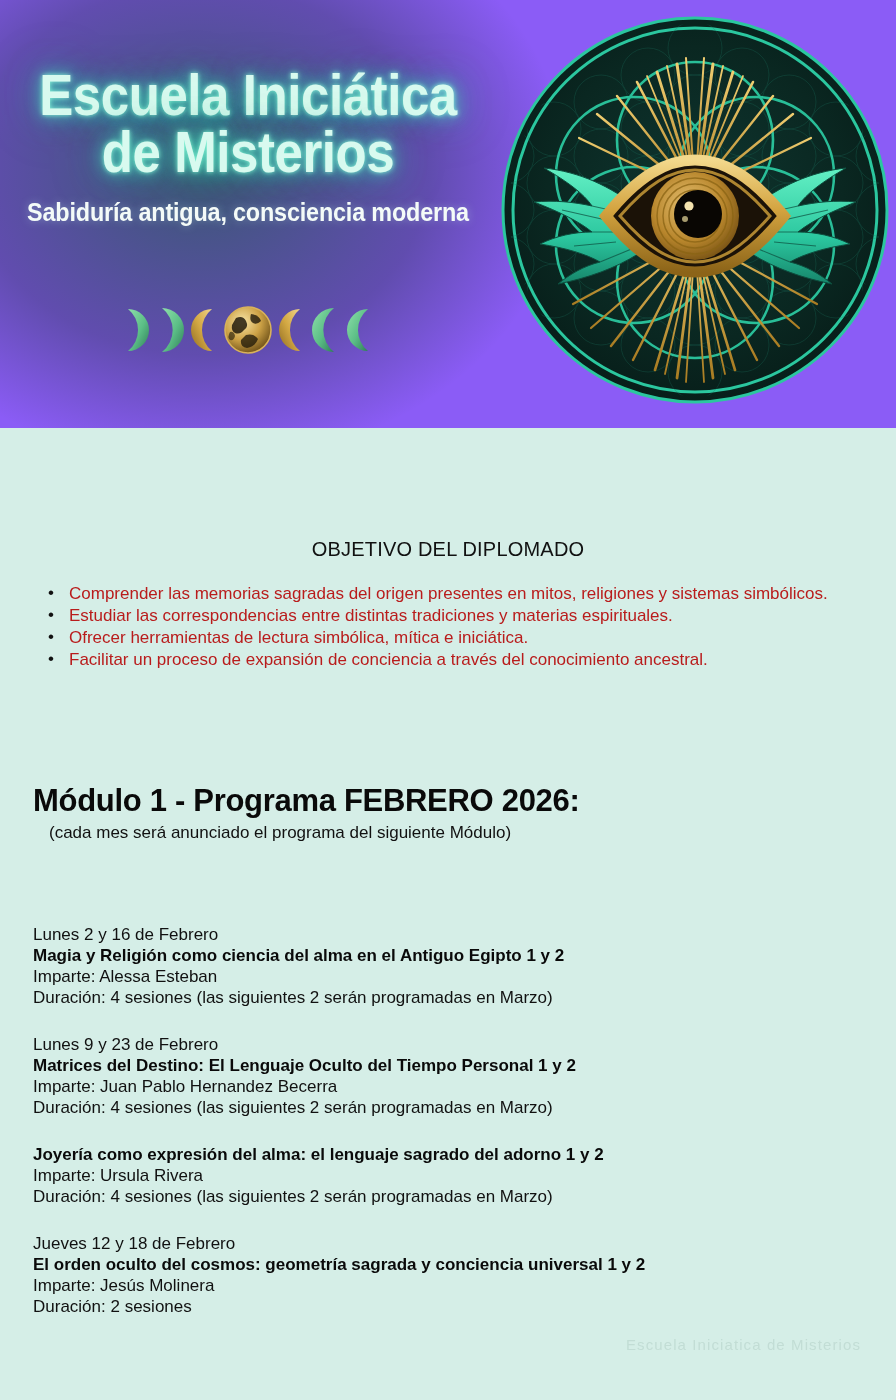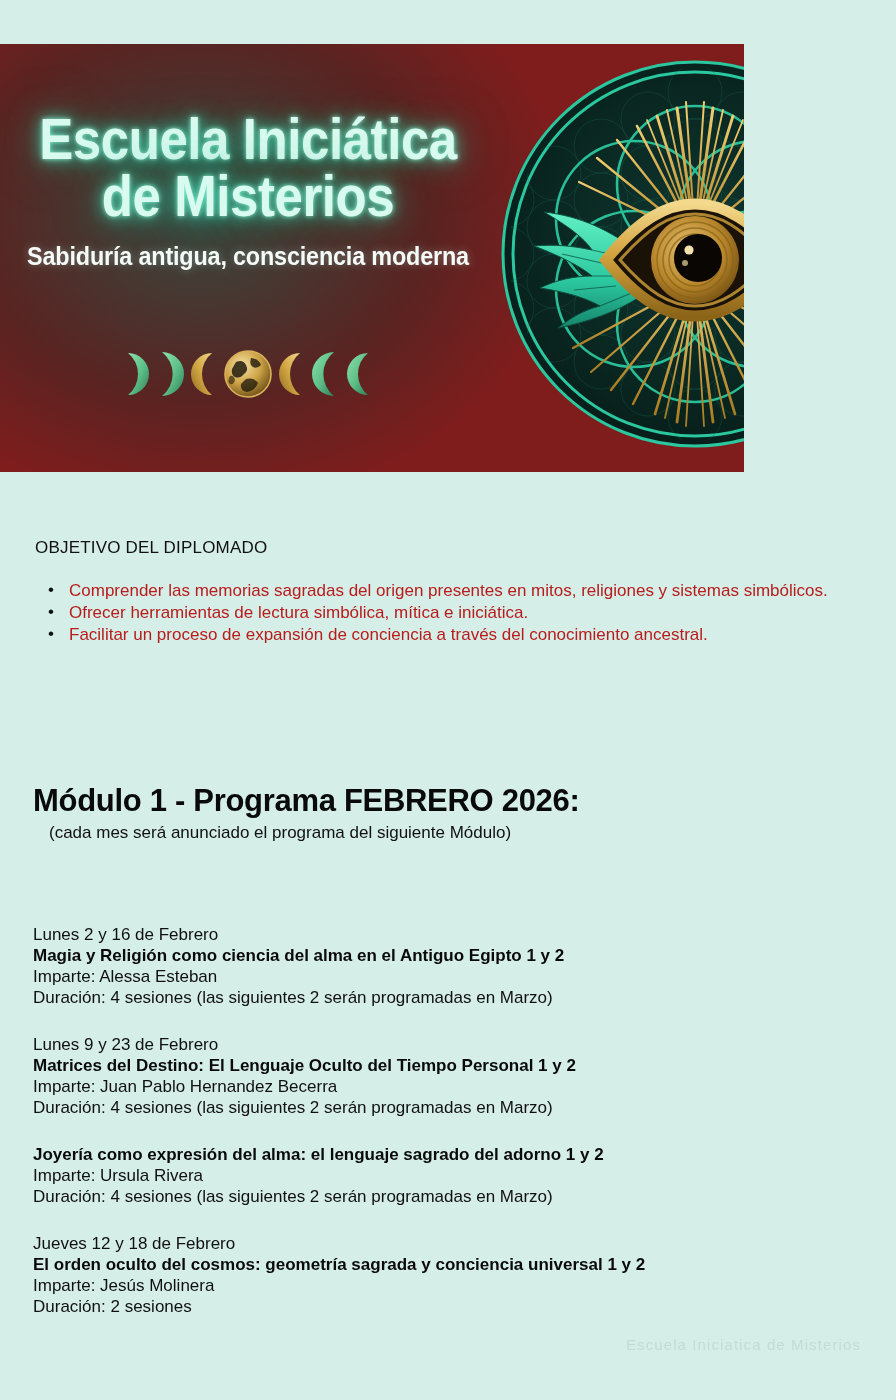--- a/index.html
+++ b/index.html
@@ -12,25 +12,24 @@
     height: 1400px;
     background: #d5eee7;
     font-family: "Liberation Sans", sans-serif;
     overflow: hidden;
     position: relative;
   }
 
   
   .header {
     position: relative;
-    width: 744px;
+    width: 896px;
     height: 428px;
-    background: #7f1d1d;
+    background: #8b5cf6;
     overflow: hidden;
-    margin-top: 44px;
   }
   .header-bg-glow {
     position: absolute;
     left: -60px;
     top: -40px;
     width: 620px;
     height: 500px;
     background: radial-gradient(ellipse at 42% 42%, rgba(32,86,74,0.75) 0%, rgba(18,48,42,0.35) 45%, rgba(13,33,28,0) 72%);
     pointer-events: none;
   }
@@ -106,25 +105,26 @@
     width: 896px;
   }
 
   .objective-block {
     position: absolute;
     left: 35px;
     top: 110px;
     width: 826px;
   }
   .objective-heading {
-    font-size: 17px;
+    font-size: 20px;
     color: #111111;
     letter-spacing: 0.2px;
     margin: 0 0 22px 0;
     font-weight: normal;
+    text-align: center;
   }
   ul.objective-list {
     margin: 0;
     padding: 0 0 0 34px;
     list-style: none;
   }
   ul.objective-list li {
     position: relative;
     font-size: 17px;
     line-height: 21px;
@@ -466,20 +466,21 @@
     </svg>
   </div>
 </div>
 
 <div class="content">
 
   <section class="objective-block">
     <div class="objective-heading">OBJETIVO DEL DIPLOMADO</div>
     <ul class="objective-list">
       <li>Comprender las memorias sagradas del origen presentes en mitos, religiones y sistemas simbólicos.</li>
+      <li>Estudiar las correspondencias entre distintas tradiciones y materias espirituales.</li>
       <li>Ofrecer herramientas de lectura simbólica, mítica e iniciática.</li>
       <li>Facilitar un proceso de expansión de conciencia a través del conocimiento ancestral.</li>
     </ul>
   </section>
 
   <section class="module-block">
     <h2 class="module-title">Módulo 1 - Programa FEBRERO 2026:</h2>
     <div class="module-sub">(cada mes será anunciado el programa del siguiente Módulo)</div>
   </section>
 

